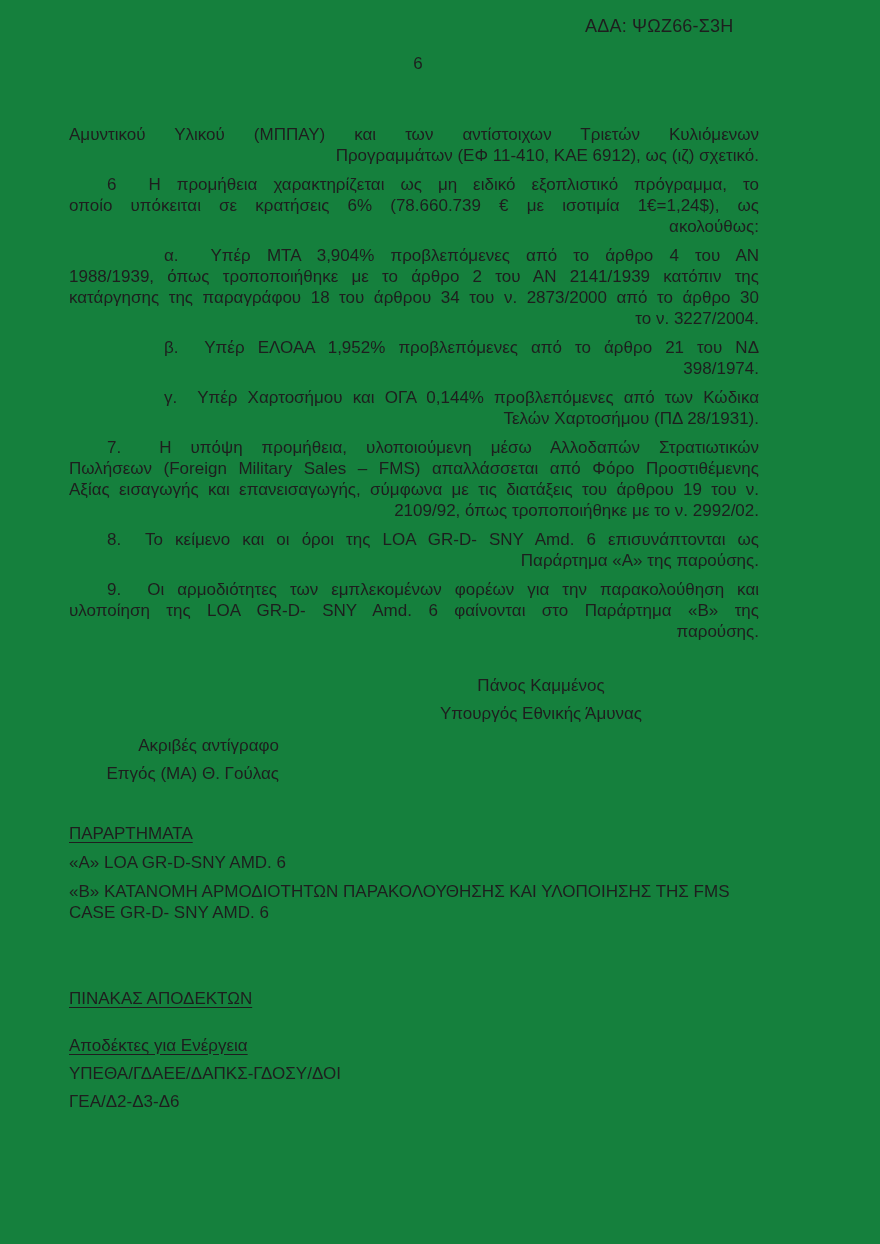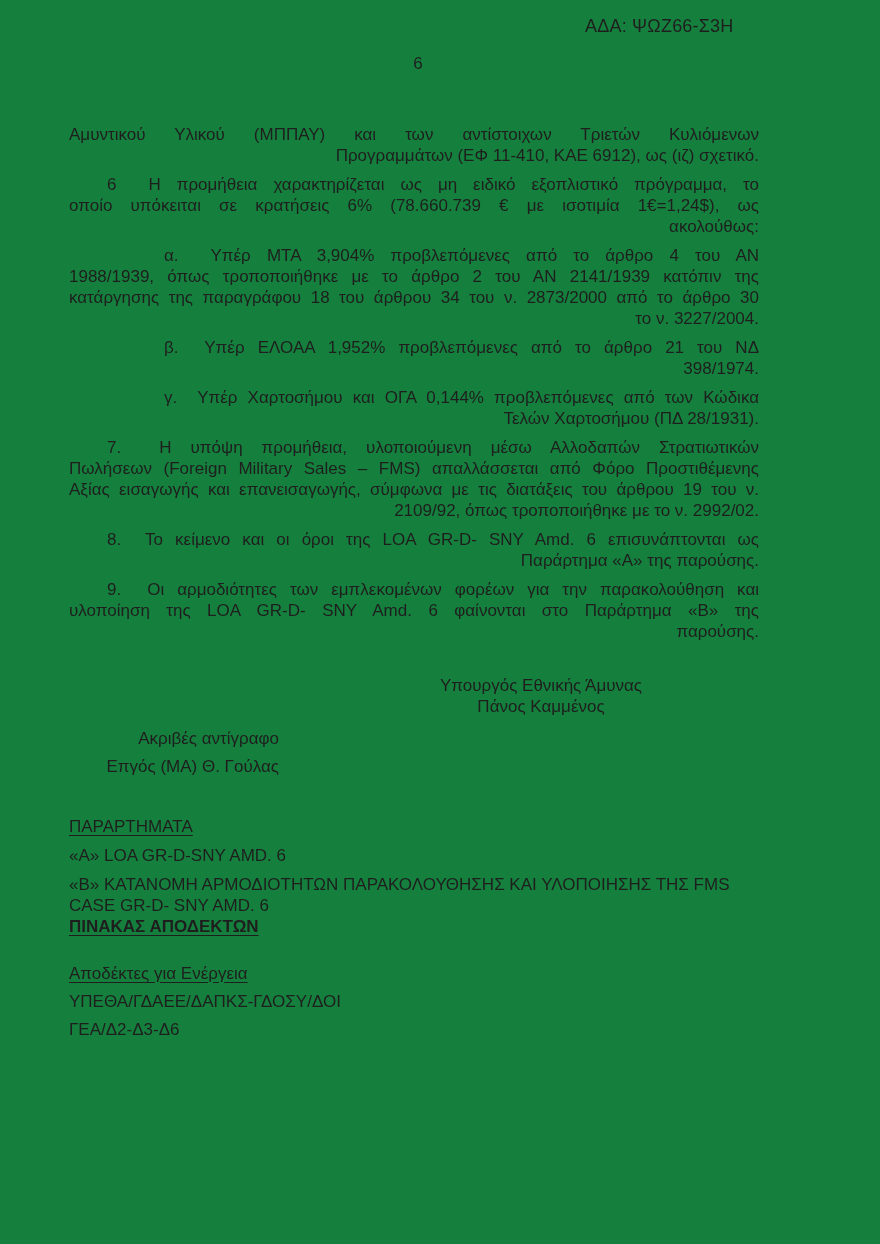--- a/index.html
+++ b/index.html
@@ -69,22 +69,23 @@
 
   .annex-heading {
     margin-top: 39px;
     line-height: 21px;
     text-decoration: underline;
     text-underline-offset: 3px;
   }
   .annex-item { margin-top: 8px; line-height: 21px; }
 
   .recipients-heading {
+    margin-top: 65px;
     line-height: 21px;
-    font-weight: bold;
+    font-weight: normal;
     text-decoration: underline;
     text-underline-offset: 3px;
   }
   .recipients-subheading {
     margin-top: 26px;
     line-height: 21px;
     text-decoration: underline;
     text-underline-offset: 3px;
   }
   .recipient-item { margin-top: 7px; line-height: 21px; }
@@ -140,22 +141,22 @@
         <div class="ln last">Παράρτημα «Α» της παρούσης.</div>
       </div>
 
     <div class="para ind-num">
         <div class="ln">9.  Οι αρμοδιότητες των εμπλεκομένων φορέων για την παρακολούθηση και</div>
         <div class="ln">υλοποίηση της LOA GR-D- SNY Amd. 6 φαίνονται στο Παράρτημα «Β» της</div>
         <div class="ln last">παρούσης.</div>
       </div>
 
     <div class="sig-block">
+      <div class="sig-line">Πάνος Καμμένος</div>
       <div class="sig-line sig-title">Υπουργός Εθνικής Άμυνας</div>
-      <div class="sig-line">Πάνος Καμμένος</div>
     </div>
 
     <div class="certify-block">
       <div class="certify-line">Ακριβές αντίγραφο</div>
       <div class="certify-line certify-officer">Επγός (ΜΑ) Θ. Γούλας</div>
     </div>
 
     <div class="annex-heading">ΠΑΡΑΡΤΗΜΑΤΑ</div>
 
     <div class="annex-item">«Α» LOA GR-D-SNY AMD. 6</div>

